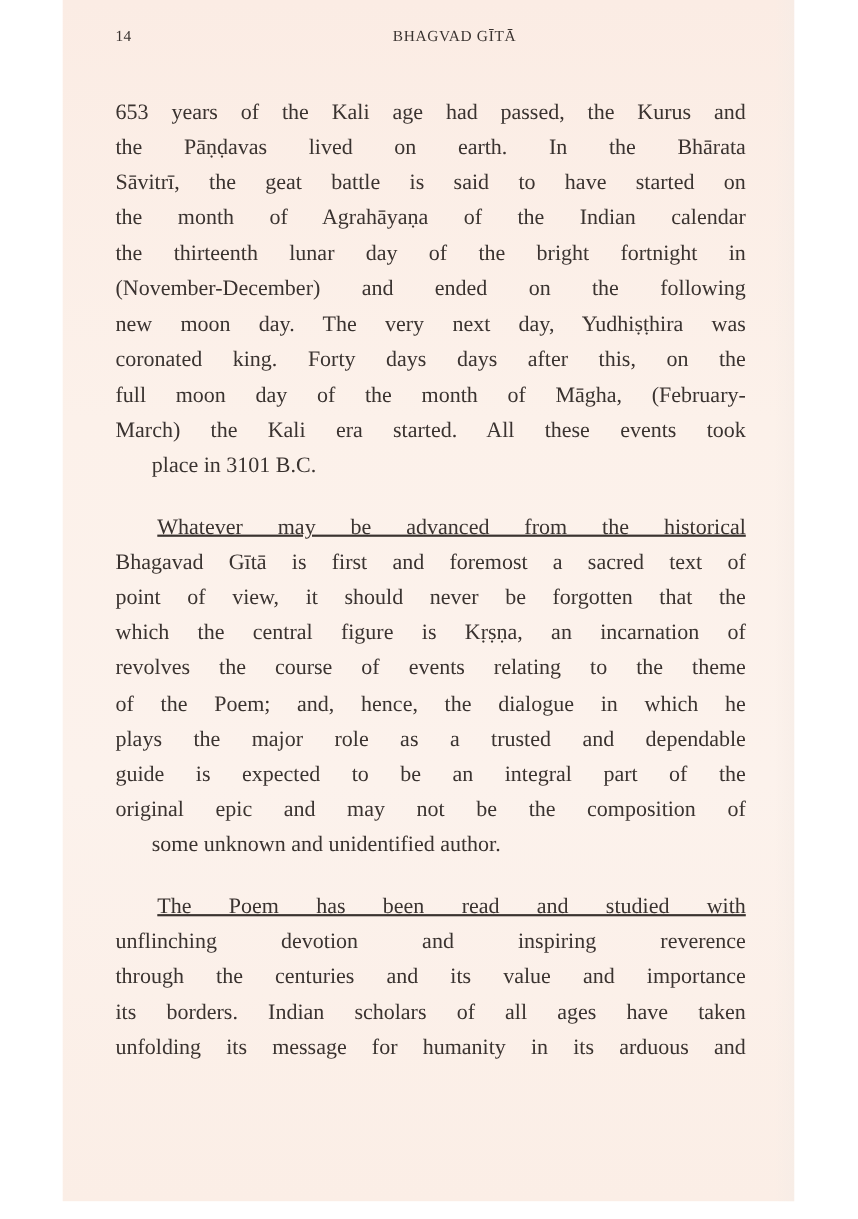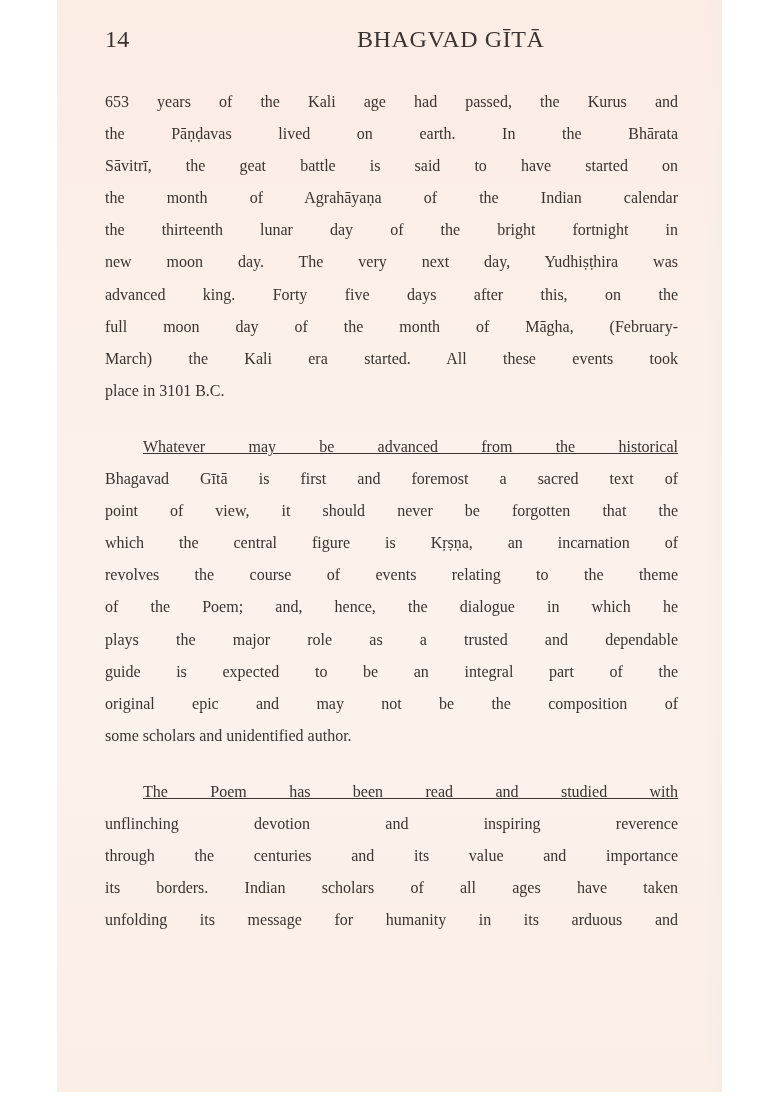--- a/index.html
+++ b/index.html
@@ -32,56 +32,57 @@
       height: 100%;
       background: linear-gradient(90deg, rgba(255,255,255,0) 0%, rgba(245,236,230,0.6) 100%);
       pointer-events: none;
     }
     .running-head {
       position: absolute;
       top: 26px;
       left: 0;
       width: 100%;
       height: 30px;
-      font-size: 24px;
+      font-size: 14px;
       letter-spacing: 0.3px;
     }
     .page-number {
       position: absolute;
       left: 48px;
       top: 0;
     }
     .running-title {
       position: absolute;
       left: 255px;
       top: 0;
       letter-spacing: 0.6px;
       margin-left: 45px;
     }
     .body-text {
       position: absolute;
       left: 48px;
       top: 86px;
       width: 573px;
-      font-size: 16px;
+      font-size: 20px;
       line-height: 32.1px;
     }
     .para {
       margin: 0;
       text-align: justify;
       text-align-last: justify;
     }
     .para .line {
       display: block;
       text-align: justify;
       text-align-last: justify;
       white-space: nowrap;
     }
     .para .line.last {
       text-align-last: left;
+      margin-left: 33px;
     }
     .para .line.indent {
       padding-left: 38px;
       text-decoration: underline;
     }
     .para + .para {
       margin-top: 24px;
     }
   </style>
 </head>
@@ -93,38 +94,39 @@
     <span class="running-title">BHAGVAD GĪTĀ</span>
   </div>
 
   <div class="body-text">
     <p class="para">
       <span class="line">653 years of the Kali age had passed, the Kurus and</span>
       <span class="line">the Pāṇḍavas lived on earth. In the Bhārata</span>
       <span class="line">Sāvitrī, the geat battle is said to have started on</span>
       <span class="line">the month of Agrahāyaṇa of the Indian calendar</span>
       <span class="line">the thirteenth lunar day of the bright fortnight in</span>
+      <span class="line">(November-December) and ended on the following</span>
       <span class="line">new moon day. The very next day, Yudhiṣṭhira was</span>
-      <span class="line">advanced king. Forty five days after this, on the</span>
+      <span class="line">coronated king. Forty days days after this, on the</span>
       <span class="line">full moon day of the month of Māgha, (February-</span>
       <span class="line">March) the Kali era started. All these events took</span>
       <span class="line last">place in 3101 B.C.</span>
     </p>
 
     <p class="para">
       <span class="line indent">Whatever may be advanced from the historical</span>
       <span class="line">Bhagavad Gītā is first and foremost a sacred text of</span>
       <span class="line">point of view, it should never be forgotten that the</span>
       <span class="line">which the central figure is Kṛṣṇa, an incarnation of</span>
       <span class="line">revolves the course of events relating to the theme</span>
       <span class="line">of the Poem; and, hence, the dialogue in which he</span>
       <span class="line">plays the major role as a trusted and dependable</span>
       <span class="line">guide is expected to be an integral part of the</span>
       <span class="line">original epic and may not be the composition of</span>
-      <span class="line last">some scholars and unidentified author.</span>
+      <span class="line last">some unknown and unidentified author.</span>
     </p>
 
     <p class="para">
       <span class="line indent">The Poem has been read and studied with</span>
       <span class="line">unflinching devotion and inspiring reverence</span>
       <span class="line">through the centuries and its value and importance</span>
       <span class="line">its borders. Indian scholars of all ages have taken</span>
       <span class="line">unfolding its message for humanity in its arduous and</span>
     </p>
   </div>

